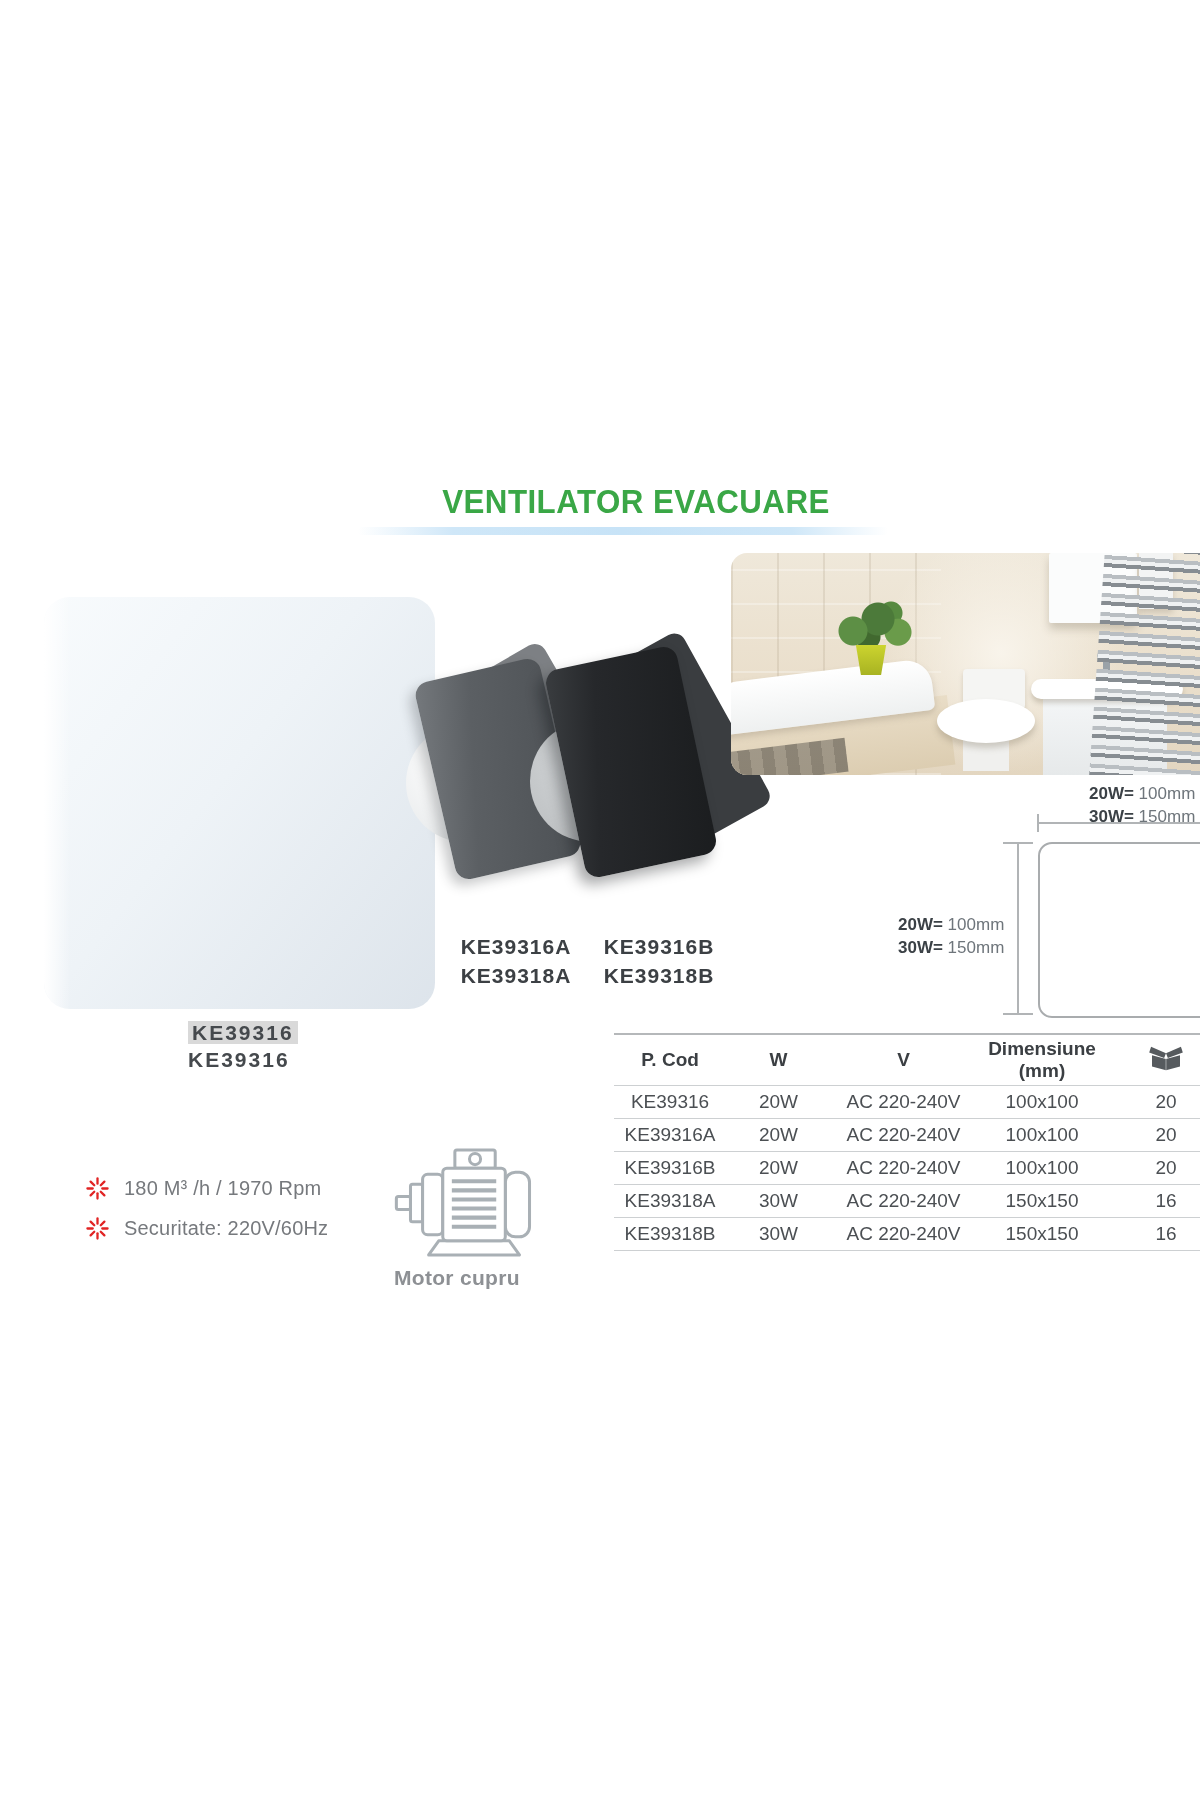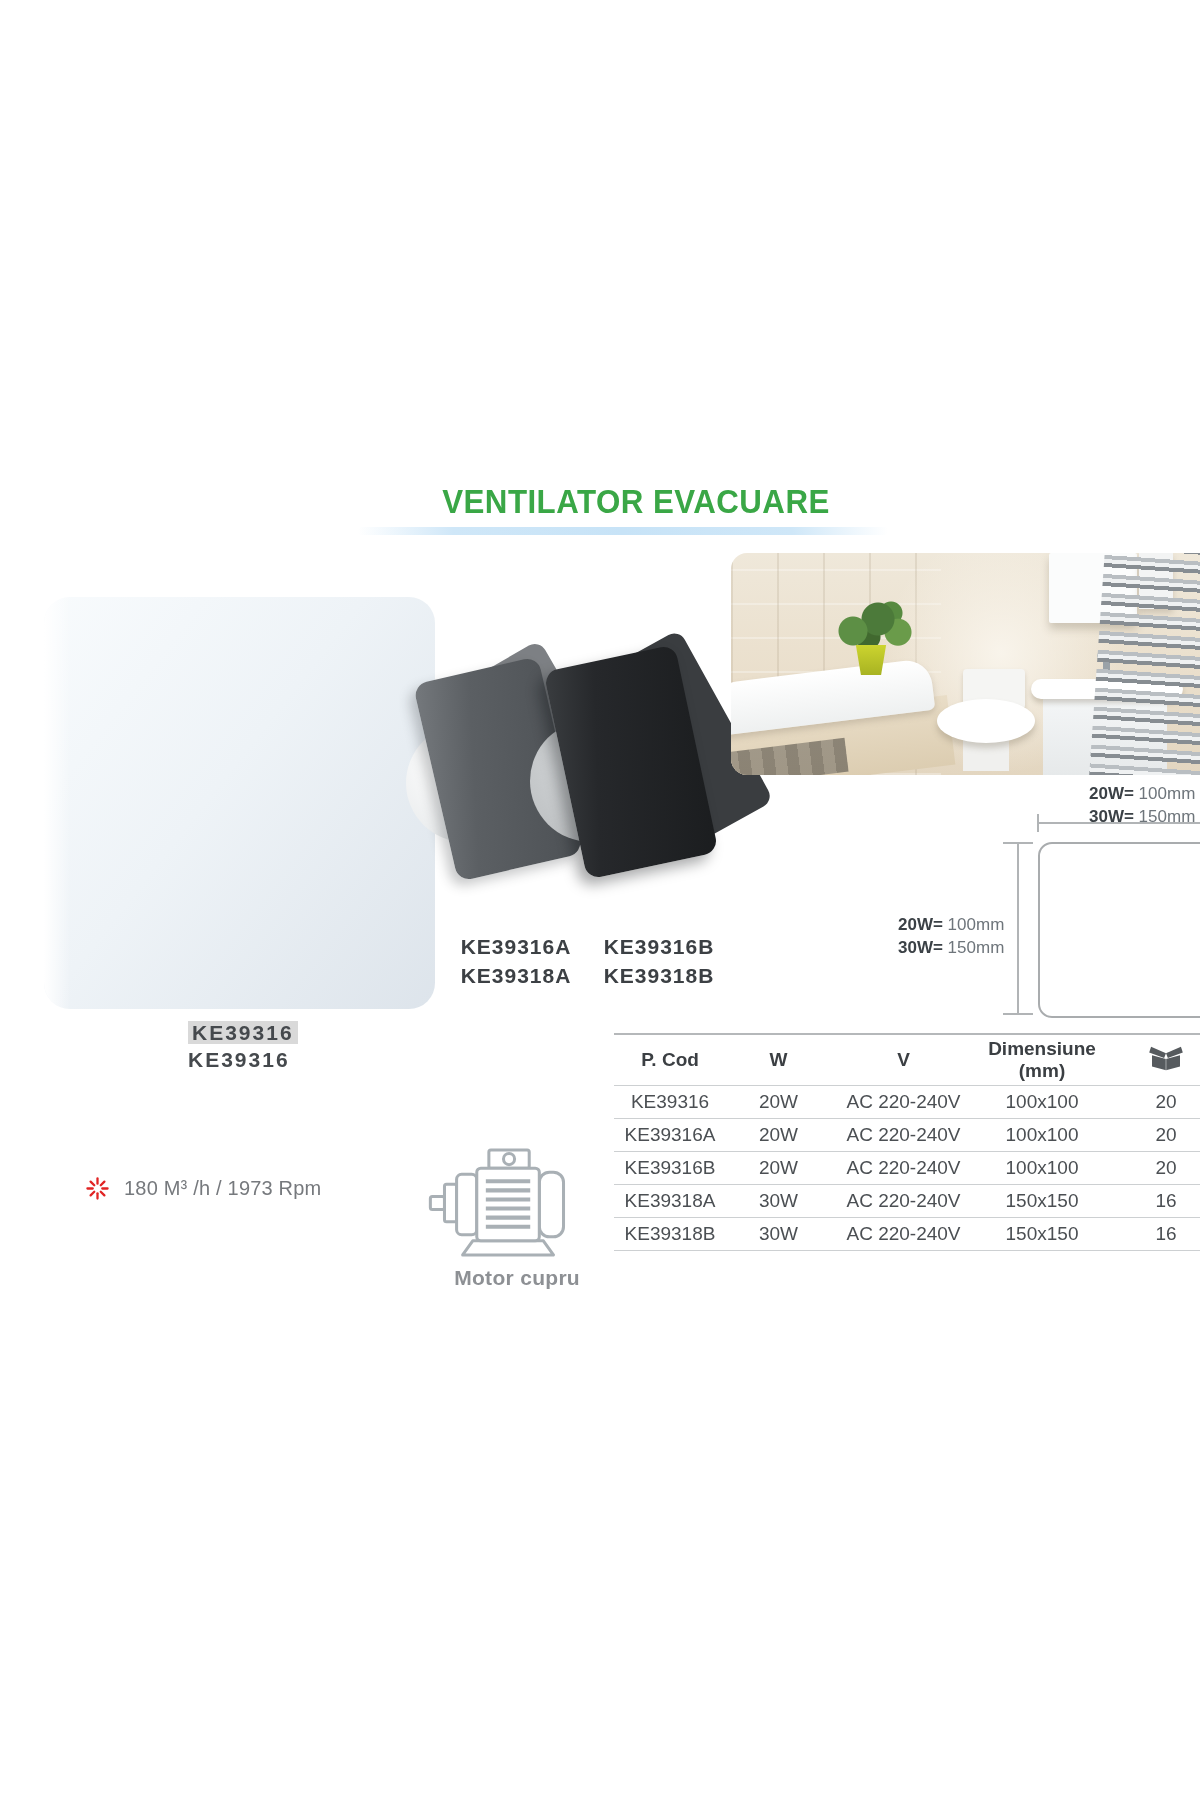--- a/index.html
+++ b/index.html
@@ -100,21 +100,21 @@
   .dim-label-top{left:1053px;top:782px;}
   .dim-label-left{left:862px;top:913px;}
 
   
   .features{position:absolute;left:50px;top:1168px;}
   .feature{display:flex;align-items:center;gap:15px;height:40px;}
   .feature-text{font-size:20px;color:#76797d;letter-spacing:.2px;}
   .burst{width:23px;height:23px;flex:0 0 23px;}
 
   
-  .motor{position:absolute;left:368px;top:1146px;width:176px;text-align:right;}
+  .motor{position:absolute;left:358px;top:1146px;width:176px;text-align:left;}
   .motor svg{width:152px;height:116px;}
   .motor-label{font-size:21px;font-weight:700;color:#8d9094;letter-spacing:.3px;margin-top:0;}
 
   
   .spec-table{position:absolute;left:578px;top:1033px;width:610px;}
   table{border-collapse:collapse;table-layout:fixed;width:610px;}
   thead th{font-size:19px;font-weight:700;color:#3b3f43;height:50px;vertical-align:middle;
          line-height:22px;border-top:2px solid #b5b8ba;border-bottom:1px solid #cdd0d2;padding:0;}
   tbody td{font-size:19px;color:#4b4f53;text-align:center;height:32px;
          border-bottom:1px solid #cdd0d2;padding:0;}
@@ -199,21 +199,34 @@
       <svg class="burst" viewBox="0 0 24 24" fill="none" stroke="#e12424" stroke-width="2.4" stroke-linecap="round">
         <line x1="12" y1="1.5" x2="12" y2="7"></line>
           <line x1="12" y1="17" x2="12" y2="22.5"></line>
         <line x1="1.5" y1="12" x2="7" y2="12"></line>
           <line x1="17" y1="12" x2="22.5" y2="12"></line>
         <line x1="4.8" y1="4.8" x2="8.6" y2="8.6"></line>
           <line x1="15.4" y1="15.4" x2="19.2" y2="19.2"></line>
         <line x1="19.2" y1="4.8" x2="15.4" y2="8.6"></line>
           <line x1="8.6" y1="15.4" x2="4.8" y2="19.2"></line>
       </svg>
-      <span class="feature-text">180 M³ /h / 1973 Rpm</span>
+      <span class="feature-text">180 M³ /h / 1970 Rpm</span>
+    </div>
+    <div class="feature">
+      <svg class="burst" viewBox="0 0 24 24" fill="none" stroke="#e12424" stroke-width="2.4" stroke-linecap="round">
+        <line x1="12" y1="1.5" x2="12" y2="7"></line>
+          <line x1="12" y1="17" x2="12" y2="22.5"></line>
+        <line x1="1.5" y1="12" x2="7" y2="12"></line>
+          <line x1="17" y1="12" x2="22.5" y2="12"></line>
+        <line x1="4.8" y1="4.8" x2="8.6" y2="8.6"></line>
+          <line x1="15.4" y1="15.4" x2="19.2" y2="19.2"></line>
+        <line x1="19.2" y1="4.8" x2="15.4" y2="8.6"></line>
+          <line x1="8.6" y1="15.4" x2="4.8" y2="19.2"></line>
+      </svg>
+      <span class="feature-text">Securitate: 220V/60Hz</span>
     </div>
   </div>
 
   <div class="motor">
     <svg viewBox="0 0 150 115" fill="#ffffff" stroke="#a9b0b5" stroke-width="3" stroke-linejoin="round">
       <path d="M44 94 L114 94 L124 108 L34 108 Z"></path>
       <rect x="2" y="50" width="14" height="13" rx="2"></rect>
       <rect x="16" y="38" width="12" height="37" rx="2"></rect>
       <rect x="60" y="4" width="40" height="18" rx="2"></rect>
       <circle cx="80" cy="13" r="5.5"></circle>

